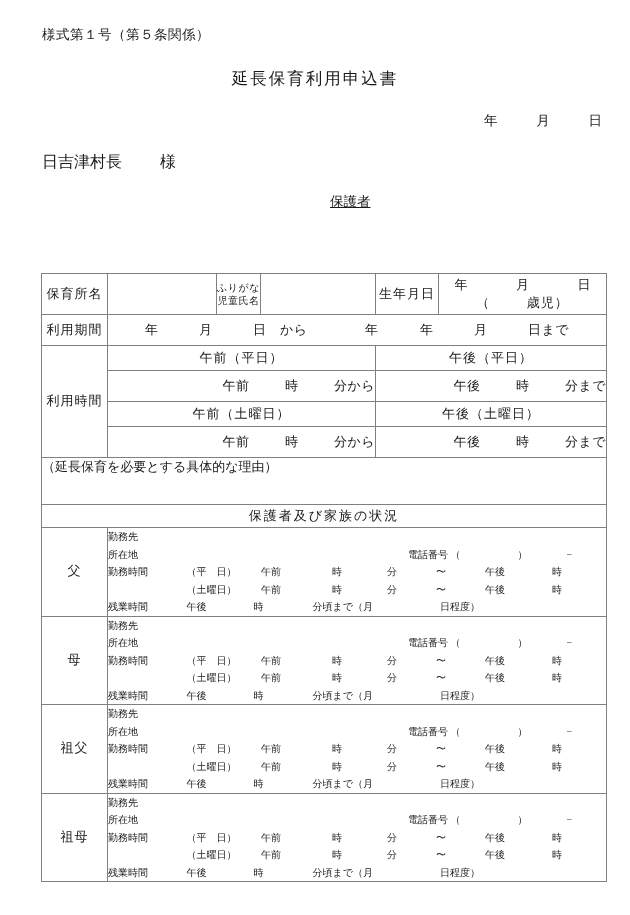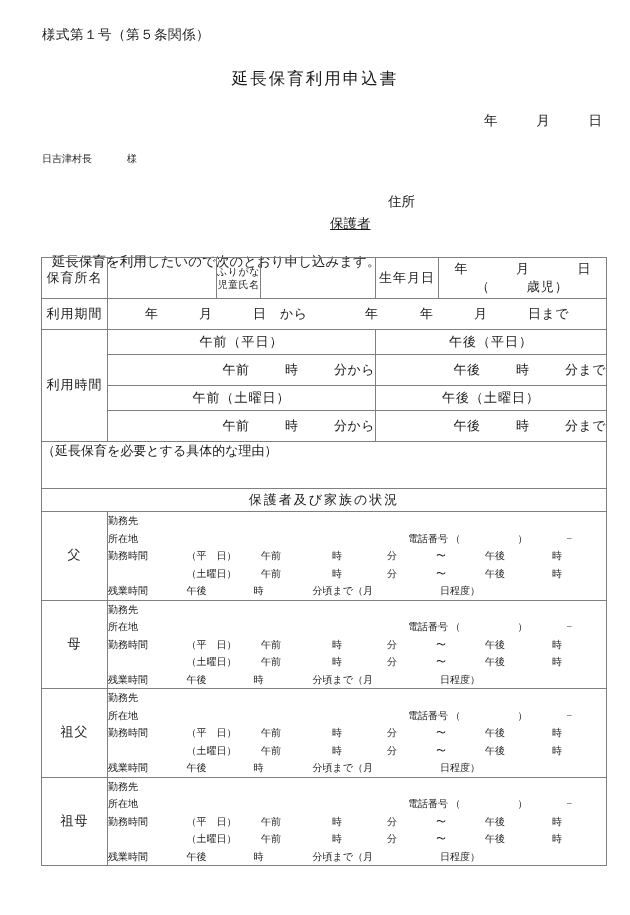--- a/index.html
+++ b/index.html
@@ -46,21 +46,21 @@
     right: 28px;
     top: 104px;
     font-size: 13.5px;
     white-space: nowrap;
   }
   .date-line .gap { display: inline-block; width: 32px; }
   .addressee {
     position: absolute;
     left: 42px;
     top: 144px;
-    font-size: 10px;
+    font-size: 16px;
     white-space: nowrap;
   }
   .addressee .gap { display: inline-block; width: 30px; }
 
   
   .guardian-block {
     position: absolute;
     left: 330px;
     top: 183px;
     width: 280px;
@@ -94,21 +94,21 @@
     left: 52px;
     top: 245px;
     font-size: 13.5px;
     white-space: nowrap;
   }
 
   
   .form-table {
     position: absolute;
     left: 41px;
-    top: 249px;
+    top: 265px;
     width: 565px;
     border-collapse: collapse;
     table-layout: fixed;
     font-size: 13px;
   }
   .form-table td {
     border: 1px solid #808080;
     padding: 0;
     vertical-align: middle;
     text-align: center;
@@ -212,28 +212,24 @@
   </div>
 
   <div class="addressee">
     <span>日吉津村長</span>
     <span class="gap"></span>
     <span>様</span>
   </div>
 
   <div class="guardian-block">
     <div class="guardian-row">
-      <span class="guardian-field">住所</span>
-    </div>
-    <div class="guardian-row">
       <span class="guardian-label">保護者</span>
     </div>
   </div>
 
-  <div class="intro-line">延長保育を利用したいので次のとおり申し込みます。</div>
 
   <table class="form-table">
     <colgroup>
       <col style="width:66px">
       <col style="width:109px">
       <col style="width:44px">
       <col style="width:115px">
       <col style="width:63px">
       <col style="width:168px">
     </colgroup>

